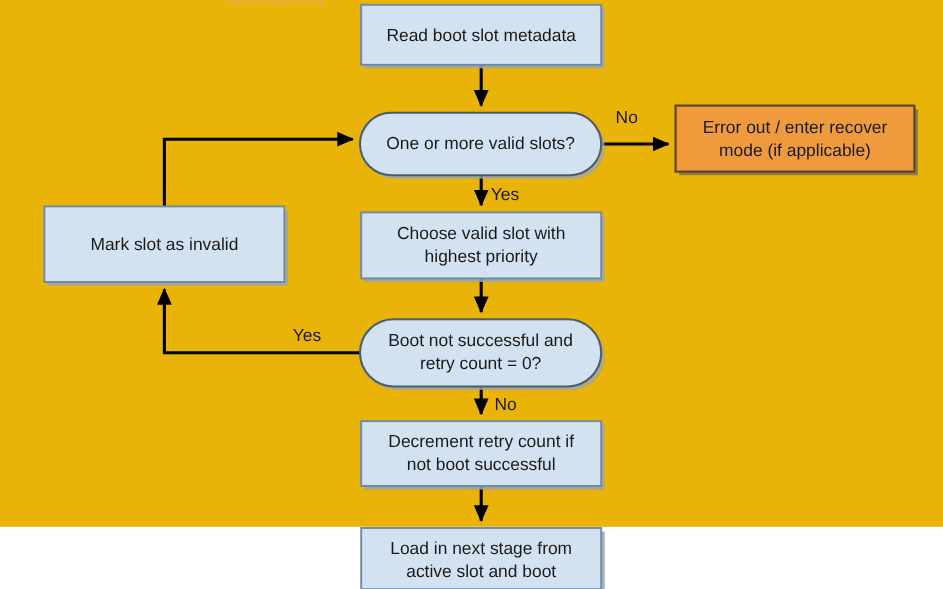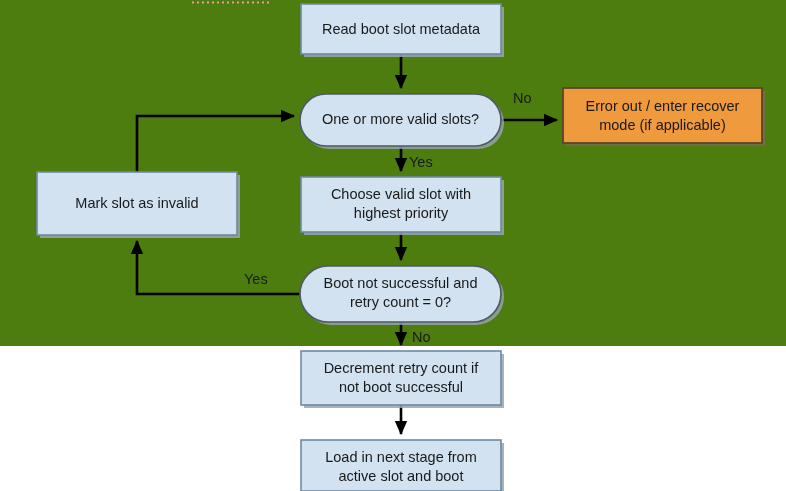--- a/index.html
+++ b/index.html
@@ -9,22 +9,22 @@
   }
   body {
     width: 786px;
     height: 491px;
     overflow: hidden;
     font-family: "Liberation Sans", sans-serif;
   }
   #canvas {
     position: relative;
     width: 786px;
-    height: 346px;
-    background: #4d7c0f;
+    height: 439px;
+    background: #eab308;
   }
   svg.flow {
     position: absolute;
     top: 0;
     left: 0;
     width: 786px;
     height: 491px;
     display: block;
   }
   .node-box {

